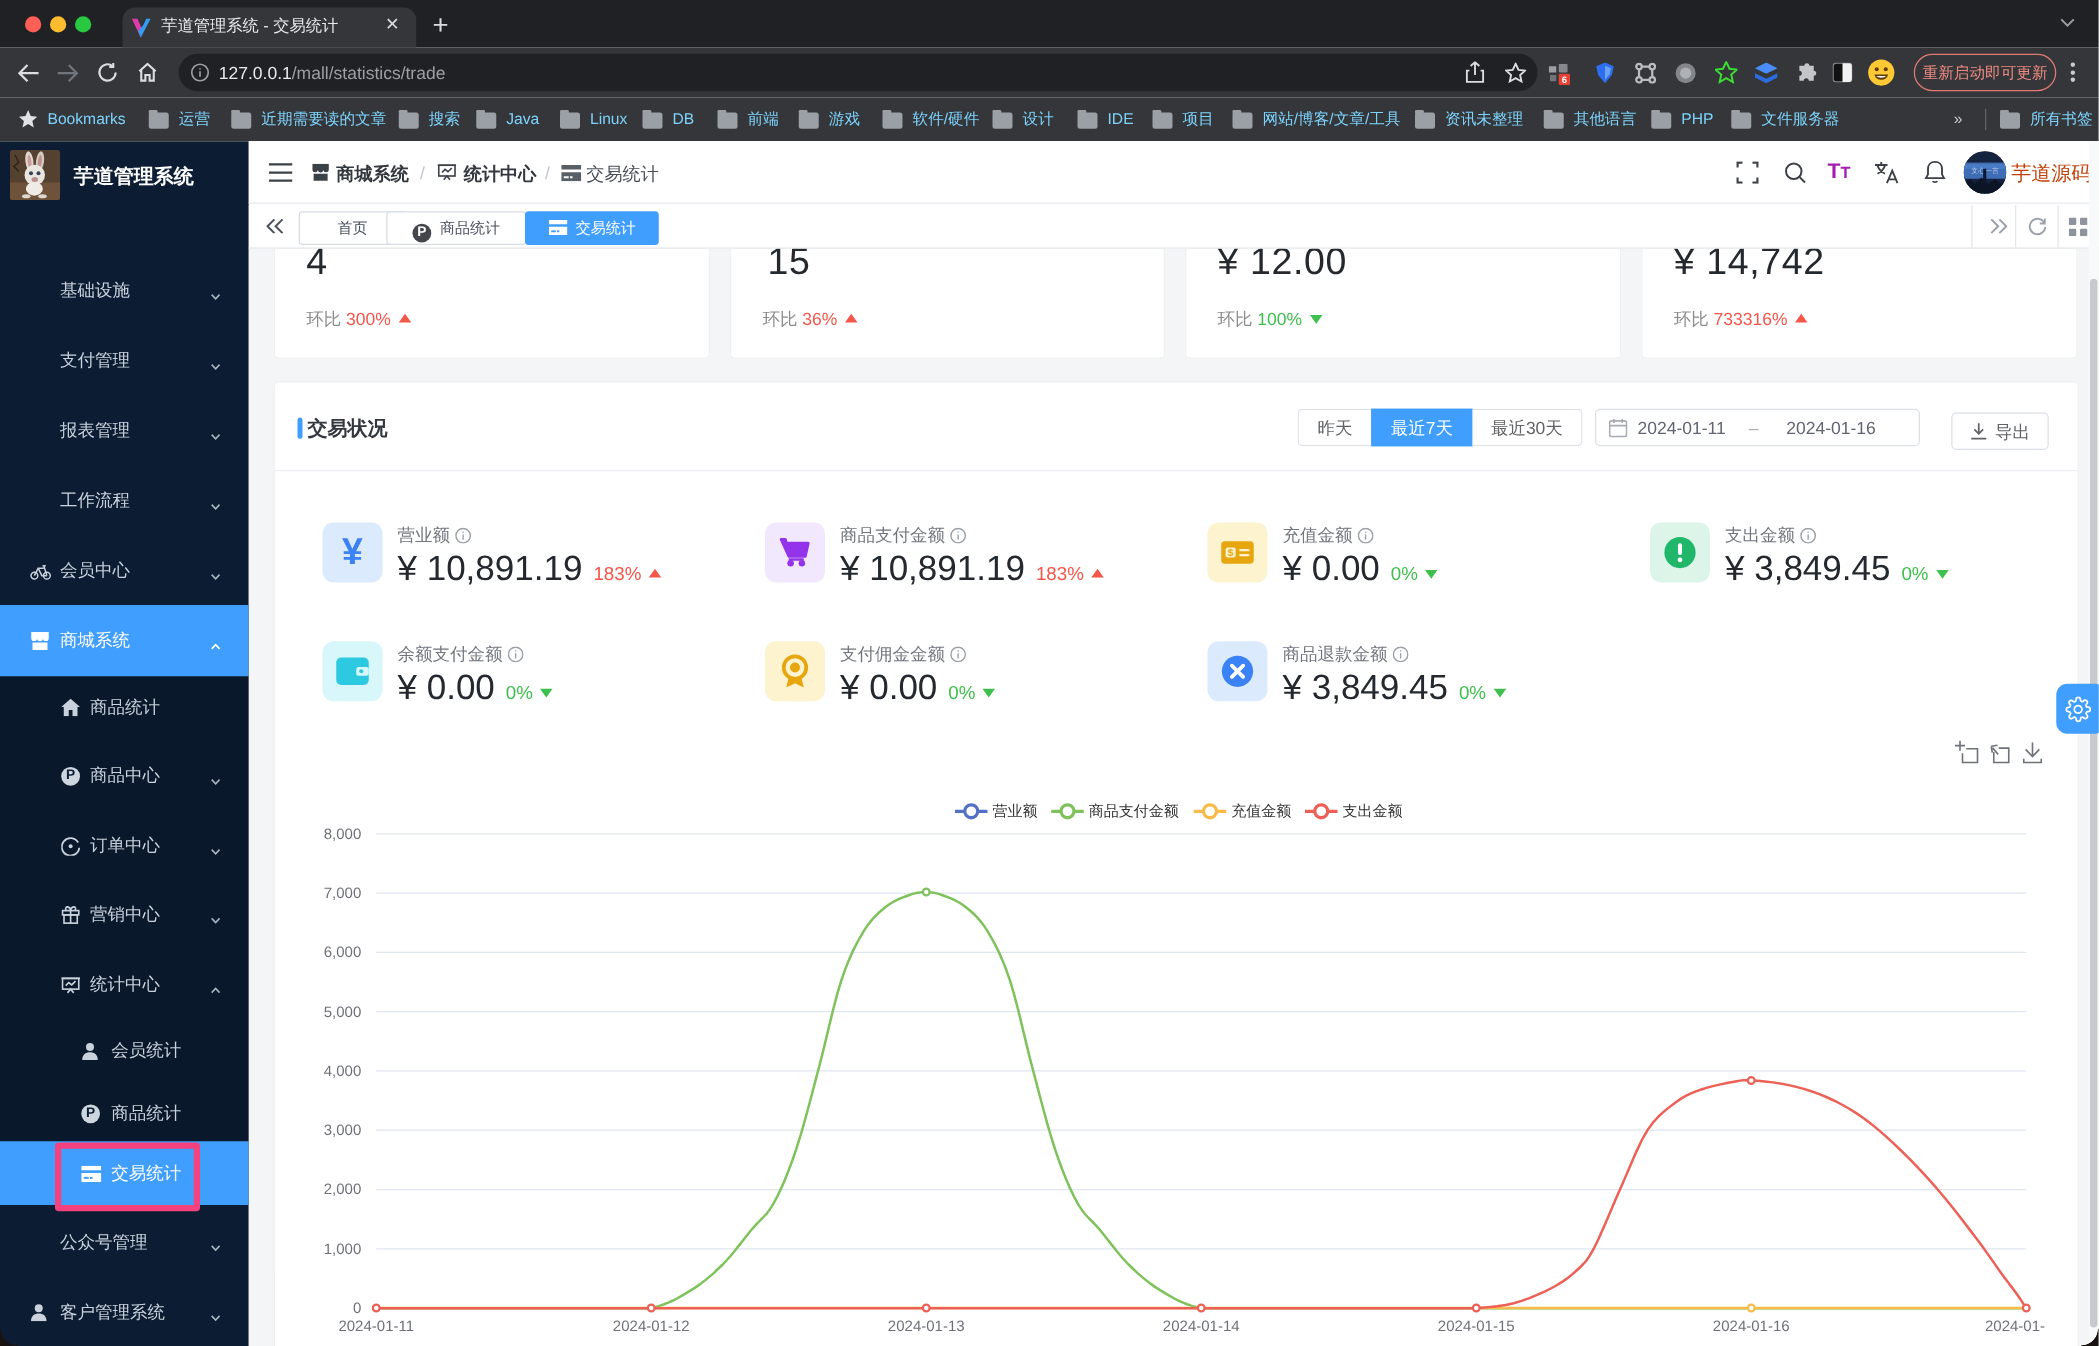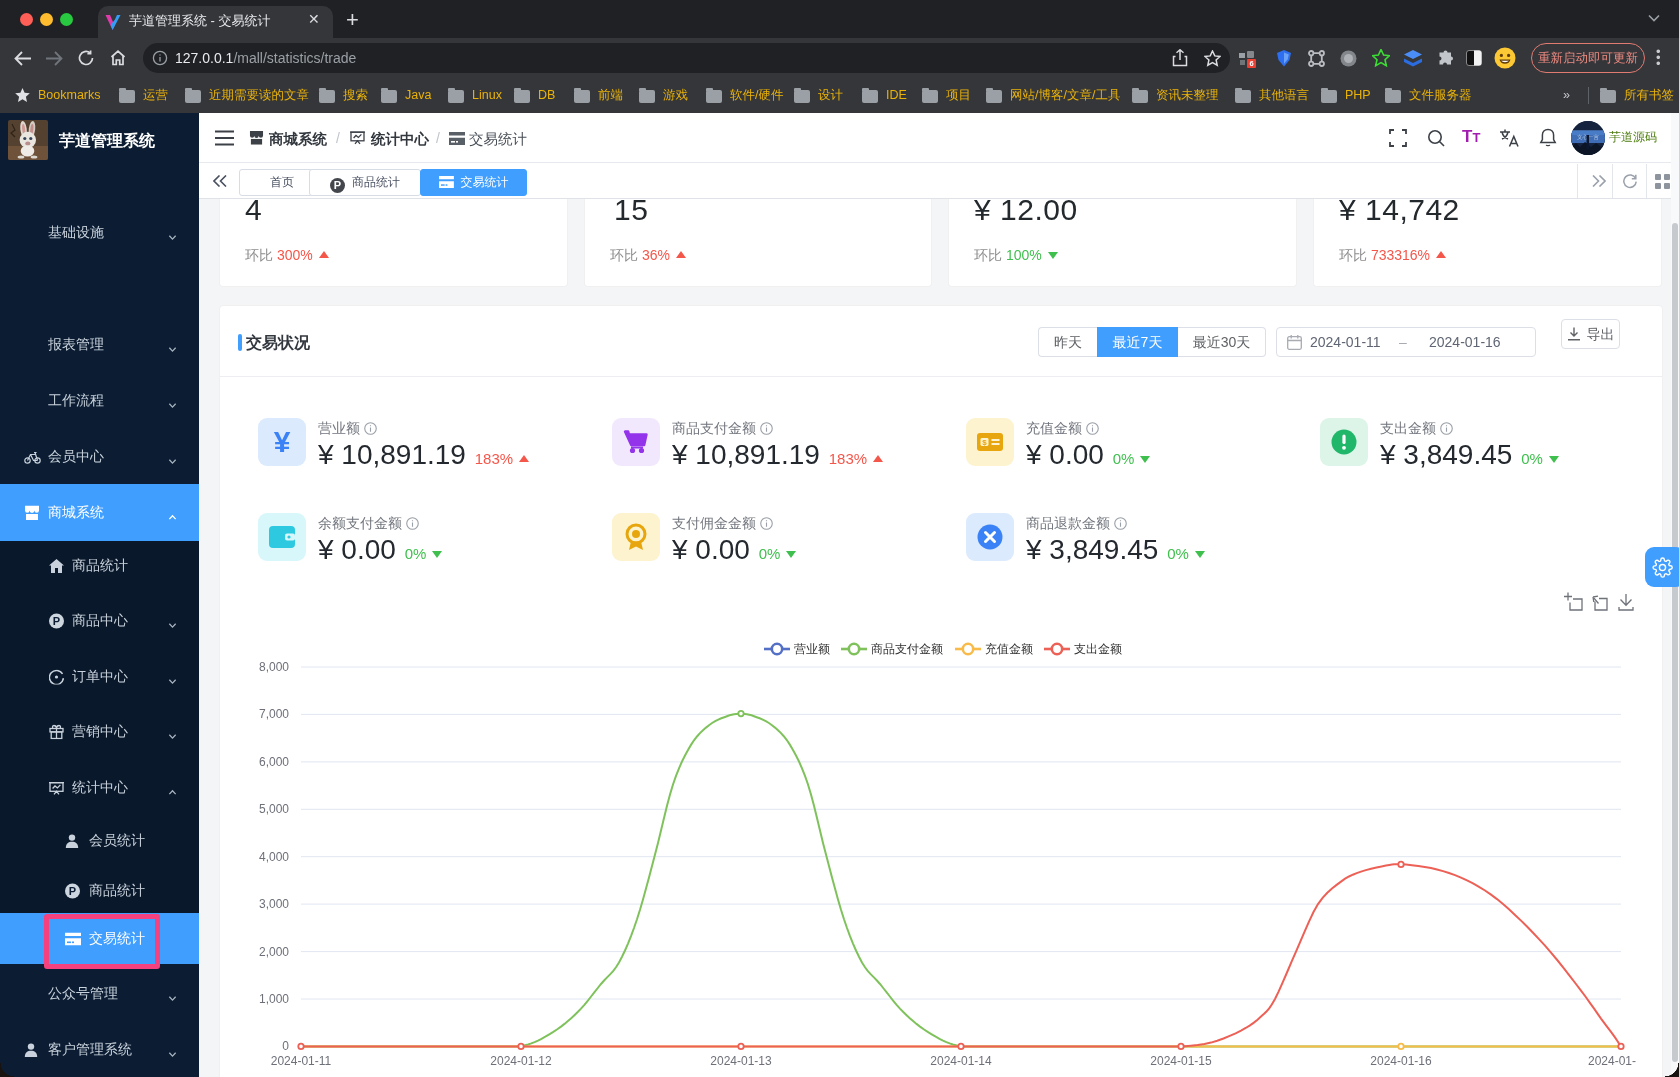--- a/index.html
+++ b/index.html
@@ -5,21 +5,21 @@
 html,body{width:1679px;height:1077px;overflow:hidden;font-family:"Liberation Sans",sans-serif;-webkit-font-smoothing:antialiased}
 body{position:relative;background:#f3f5f7}
 .abs{position:absolute}
 
 #tabstrip{left:0;top:0;width:1679px;height:38px;background:#202124}
 .tl{border-radius:50%;width:13px;height:13px;top:13px}
 #tab{left:98px;top:6px;width:235px;height:32px;background:#35363a;border-radius:10px 10px 0 0;color:#e8eaed;font-size:13px}
 #toolbar{left:0;top:38px;width:1679px;height:40px;background:#35363a}
 #urlpill{left:143px;top:43px;width:1087px;height:30px;border-radius:15px;background:#202124;color:#9aa0a6;font-size:14px;line-height:30px}
 #bookbar{left:0;top:78px;width:1679px;height:35px;background:#35363a}
-.bm{color:#eab308;font-size:12.5px;line-height:35px;white-space:nowrap}
+.bm{color:#7dd3fc;font-size:12.5px;line-height:35px;white-space:nowrap}
 .folder{width:16px;height:13px;background:#9aa0a6;border-radius:2px;top:12px}
 .folder:before{content:"";position:absolute;left:0;top:-2px;width:7px;height:3px;background:#9aa0a6;border-radius:1px 1px 0 0}
 
 #sidebar{left:0;top:113px;width:199px;height:964px;background:#0c1d33;overflow:hidden}
 .mi{position:absolute;left:0;width:199px;height:56px;color:#c9d2dc;font-size:14px}
 .mi .txt{position:absolute;top:50%;transform:translateY(-50%);white-space:nowrap}
 .chev{position:absolute;right:22px;top:50%;width:9px;height:9px}
 .micon{position:absolute;top:50%;transform:translateY(-50%)}
 
 #hdr{left:199px;top:113px;width:1480px;height:50px;background:#fff;border-bottom:1px solid #e6e9ed}
@@ -196,20 +196,26 @@
         <ellipse cx="26" cy="37" rx="3.4" ry="1.6" fill="#ddd8d0"></ellipse>
       </svg></div>
 <div class="abs" style="left:59px;top:18px;color:#fff;font-size:16px;font-weight:700">芋道管理系统</div>
 
 <div class="mi" style="top:92px">
       <span class="txt" style="left:48px">基础设施</span>
       <svg class="chev" viewBox="0 0 10 10" fill="none" stroke="#aab4c0" stroke-width="1.4">
         <path d="M1.5 3 L5 6.8 L8.5 3"></path>
       </svg>
     </div>
+<div class="mi" style="top:148px">
+      <span class="txt" style="left:48px">支付管理</span>
+      <svg class="chev" viewBox="0 0 10 10" fill="none" stroke="#aab4c0" stroke-width="1.4">
+        <path d="M1.5 3 L5 6.8 L8.5 3"></path>
+      </svg>
+    </div>
 <div class="mi" style="top:204px">
       <span class="txt" style="left:48px">报表管理</span>
       <svg class="chev" viewBox="0 0 10 10" fill="none" stroke="#aab4c0" stroke-width="1.4">
         <path d="M1.5 3 L5 6.8 L8.5 3"></path>
       </svg>
     </div>
 <div class="mi" style="top:260px">
       <span class="txt" style="left:48px">工作流程</span>
       <svg class="chev" viewBox="0 0 10 10" fill="none" stroke="#aab4c0" stroke-width="1.4">
         <path d="M1.5 3 L5 6.8 L8.5 3"></path>
@@ -358,21 +364,21 @@
     </svg>
 <div class="abs" style="left:1372px;top:8px;width:34px;height:34px;border-radius:50%;overflow:hidden;background:#1c2b4a">
 <svg width="34" height="34" viewBox="0 0 34 34">
         <rect width="34" height="34" fill="#16233f"></rect>
         <rect y="10" width="34" height="12" fill="#3e6db5"></rect>
         <rect y="9" width="34" height="5" fill="#4f83cf" opacity="0.7"></rect>
         <text x="17" y="17.5" font-size="5.5" fill="#bcd0ea" text-anchor="middle" font-family="Liberation Sans, sans-serif">文心一言</text>
         <path d="M0 26 L5 22 L9 26 L14 21 L20 26 L25 22 L30 26 L34 23 V34 H0 Z" fill="#0b1526"></path>
         <rect x="15.5" y="14" width="2.5" height="14" fill="#0d1830"></rect>
       </svg></div>
-<div class="abs" style="left:1410px;top:16px;font-size:12px;color:#4d7c0f">芋道源码</div>
+<div class="abs" style="left:1410px;top:16px;font-size:16px;color:#c2410c">芋道源码</div>
 </div>
 <div class="abs" id="tbar">
 <svg class="abs" style="left:14px;top:11px" width="14" height="12" viewBox="0 0 14 12" fill="none" stroke="#495060" stroke-width="1.6">
       <path d="M6.5 0.5 L1 6 L6.5 11.5 M13 0.5 L7.5 6 L13 11.5"></path>
     </svg>
 <div class="ttab" style="left:40px;width:86px">首页</div>
 <div class="ttab" style="left:110px;width:112px"><span style="display:inline-block;width:15px;height:15px;border-radius:50%;background:#43474d;color:#fff;font-size:11px;font-weight:700;line-height:15px;vertical-align:-3px;margin-right:7px">P</span>商品统计</div>
 <div class="ttab" style="left:221px;width:107px;background:#409eff;border-color:#409eff;color:#fff"><svg style="vertical-align:-2px;margin-right:7px" width="15" height="12" viewBox="0 0 16 13" fill="#fff">
         <path d="M0 0 h16 v3.6 h-16 Z M0 5.8 h16 v7.2 h-16 Z" fill-rule="evenodd"></path>
         <rect x="2" y="9" width="4" height="1.6" fill="#409eff"></rect>
@@ -416,21 +422,21 @@
   <div class="btn" style="left:958px;top:21px;width:88px;border-left:none;border-radius:0 4px 4px 0">最近30天</div>
   <div class="btn" style="left:1056px;top:21px;width:260px;color:#5f6572">
     <svg style="position:absolute;left:10px;top:7px" width="15" height="15" viewBox="0 0 15 15" fill="none" stroke="#a8abb2" stroke-width="1.3">
           <rect x="0.7" y="1.7" width="13.6" height="12.6" rx="1.5"></rect>
           <path d="M0.7 5.5 H14.3 M4.2 0 V3.4 M10.8 0 V3.4"></path>
         </svg>
     <span style="position:absolute;left:33px;top:0">2024-01-11</span>
         <span style="position:absolute;left:122px;top:0;color:#a8abb2">–</span>
         <span style="position:absolute;left:152px;top:0">2024-01-16</span>
       </div>
-  <div class="btn" style="left:1341px;top:13px;width:59px"><svg style="vertical-align:-2px;margin-right:6px" width="14" height="14" viewBox="0 0 14 14" fill="none" stroke="#606266" stroke-width="1.4">
+  <div class="btn" style="left:1341px;top:24px;width:78px"><svg style="vertical-align:-2px;margin-right:6px" width="14" height="14" viewBox="0 0 14 14" fill="none" stroke="#606266" stroke-width="1.4">
           <path d="M7 0.5 V9 M3.5 5.5 L7 9 L10.5 5.5 M1 12.8 H13"></path>
         </svg>导出</div>
 
   <div class="sicon" style="left:38px;top:112px;background:#dbeafc;color:#3b82f6;font-size:30px;font-weight:700;text-align:center;line-height:48px">¥</div>
   <div class="stat">
         <div class="lbl" style="left:98px;top:114px">营业额 <svg width="13" height="13" viewBox="0 0 14 14" fill="none" stroke="#9aa0a8" stroke-width="1.2" style="vertical-align:-2px">
             <circle cx="7" cy="7" r="6.2"></circle>
             <path d="M7 3.4 V4.6 M7 6 V10.6"></path>
           </svg></div>
   <div class="val" style="left:98px;top:133px">¥ 10,891.19 <span class="pct red up" style="margin-left:1px">183%</span></div>

